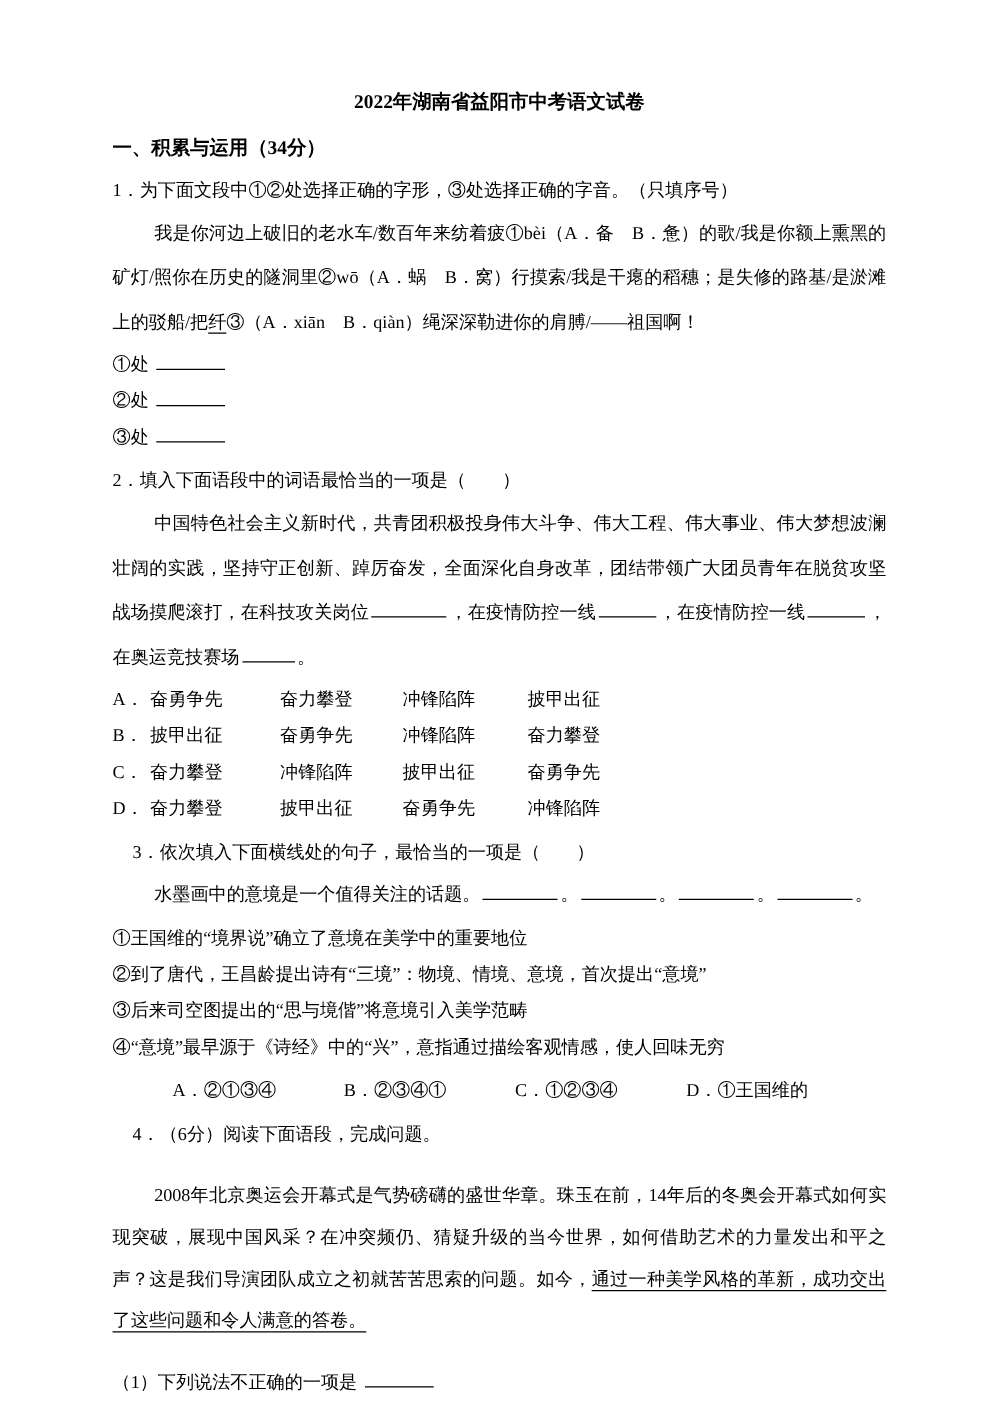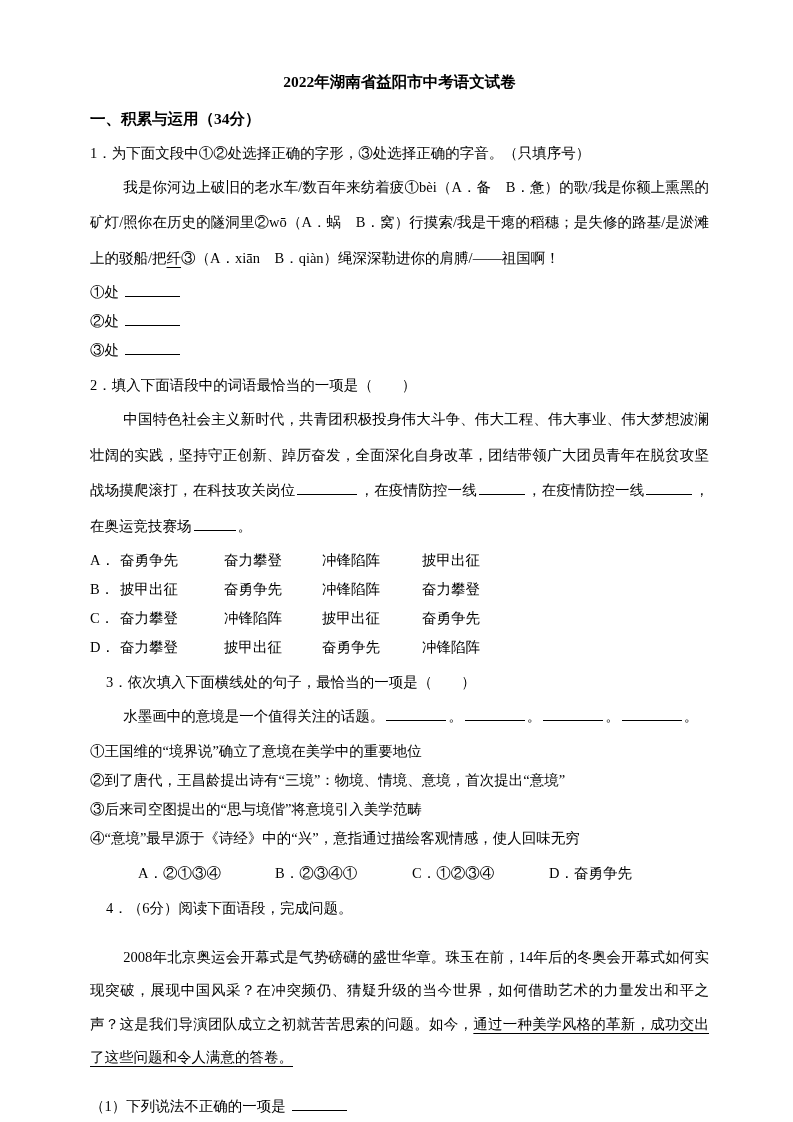--- a/index.html
+++ b/index.html
@@ -155,21 +155,21 @@
 
   <div class="q3-sentence">①王国维的“境界说”确立了意境在美学中的重要地位</div>
   <div class="q3-sentence">②到了唐代，王昌龄提出诗有“三境”：物境、情境、意境，首次提出“意境”</div>
   <div class="q3-sentence">③后来司空图提出的“思与境偕”将意境引入美学范畴</div>
   <div class="q3-sentence">④“意境”最早源于《诗经》中的“兴”，意指通过描绘客观情感，使人回味无穷</div>
 
   <div class="q3-options">
     <span>A．②①③④</span>
     <span>B．②③④①</span>
     <span>C．①②③④</span>
-    <span>D．奋勇争先</span>
+    <span>D．①王国维的</span>
   </div>
 
   <div class="stem mt6">4．（6分）阅读下面语段，完成问题。</div>
 
   <div class="passage-tight"><span>2008年北京奥运会开幕式是气势磅礴的盛世华章。珠玉在前，14年后的冬奥会开幕式如何实现突破，展现中国风采？在冲突频仍、猜疑升级的当今世界，如何借助艺术的力量发出和平之声？这是我们导演团队成立之初就苦苦思索的问题。如今，</span><span class="u-text">通过一种美学风格的革新，成功交出了这些问题和令人满意的答卷。</span></div>
 
   <div class="sub-line">
     <span>（1）下列说法不正确的一项是</span><span class="blank w55"></span>
   </div>
 

